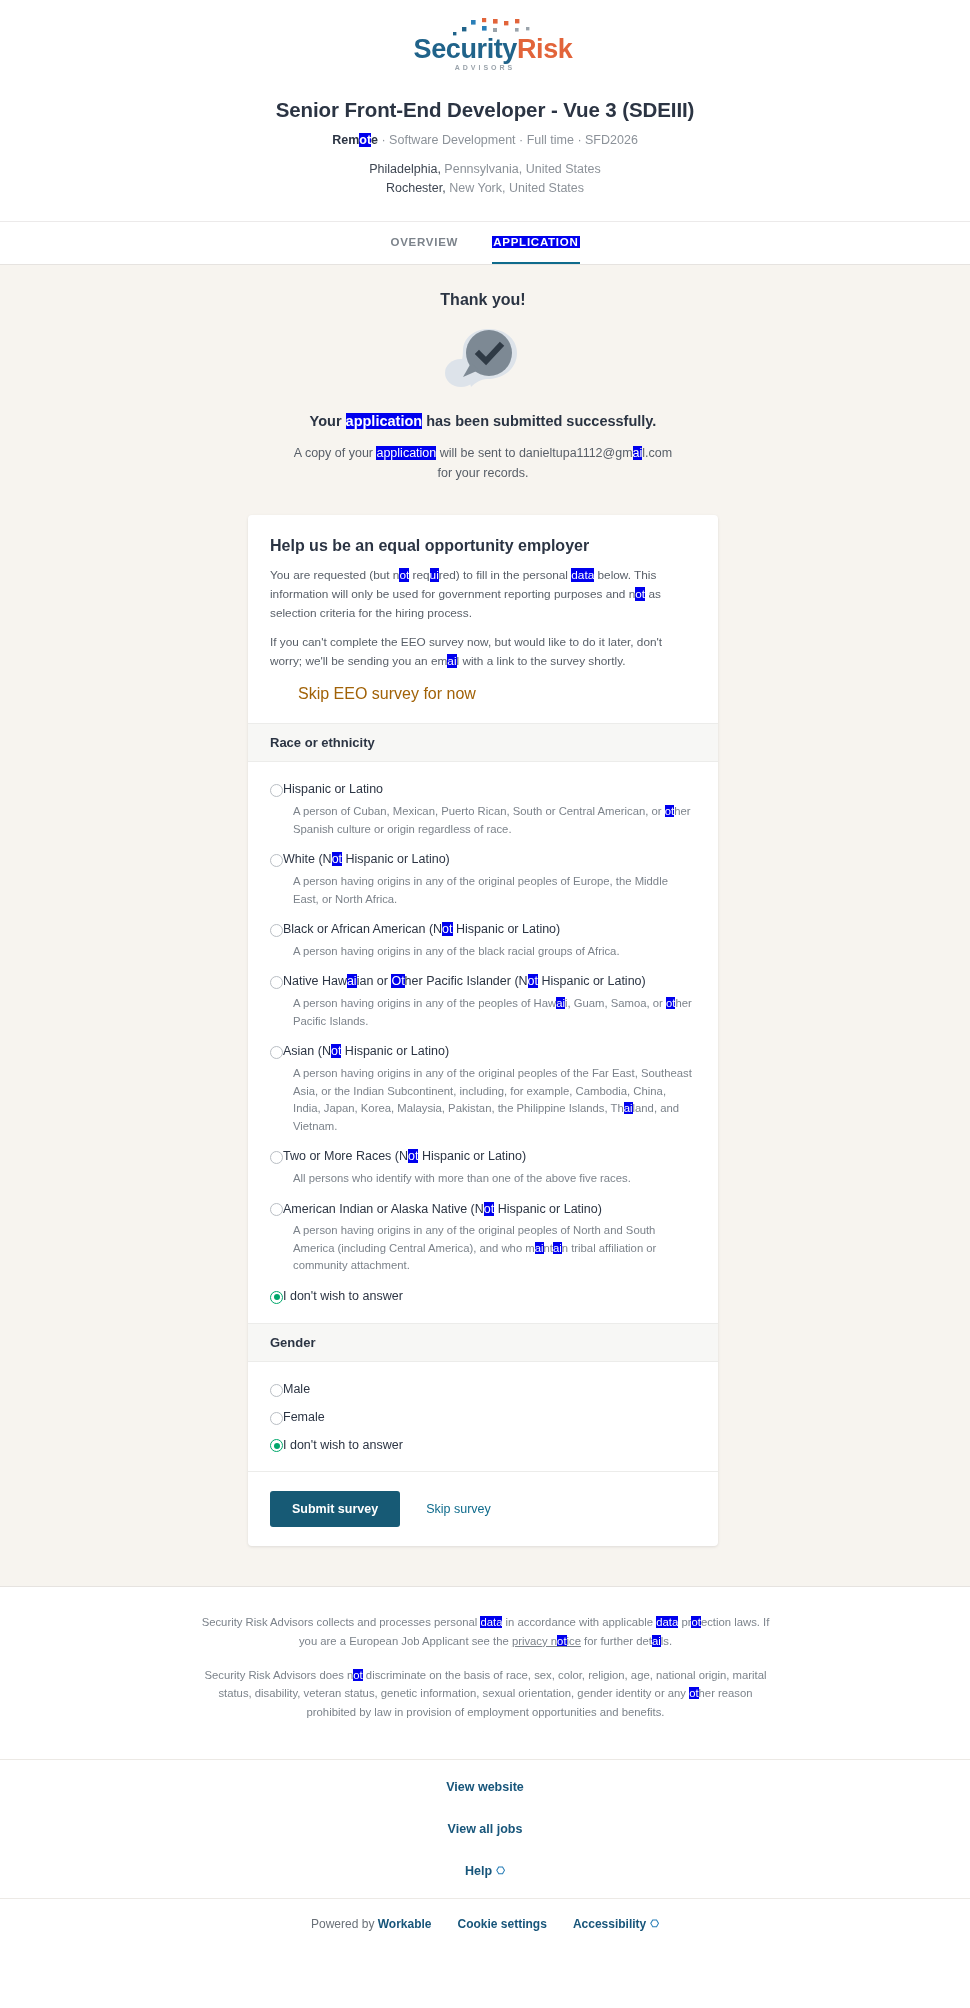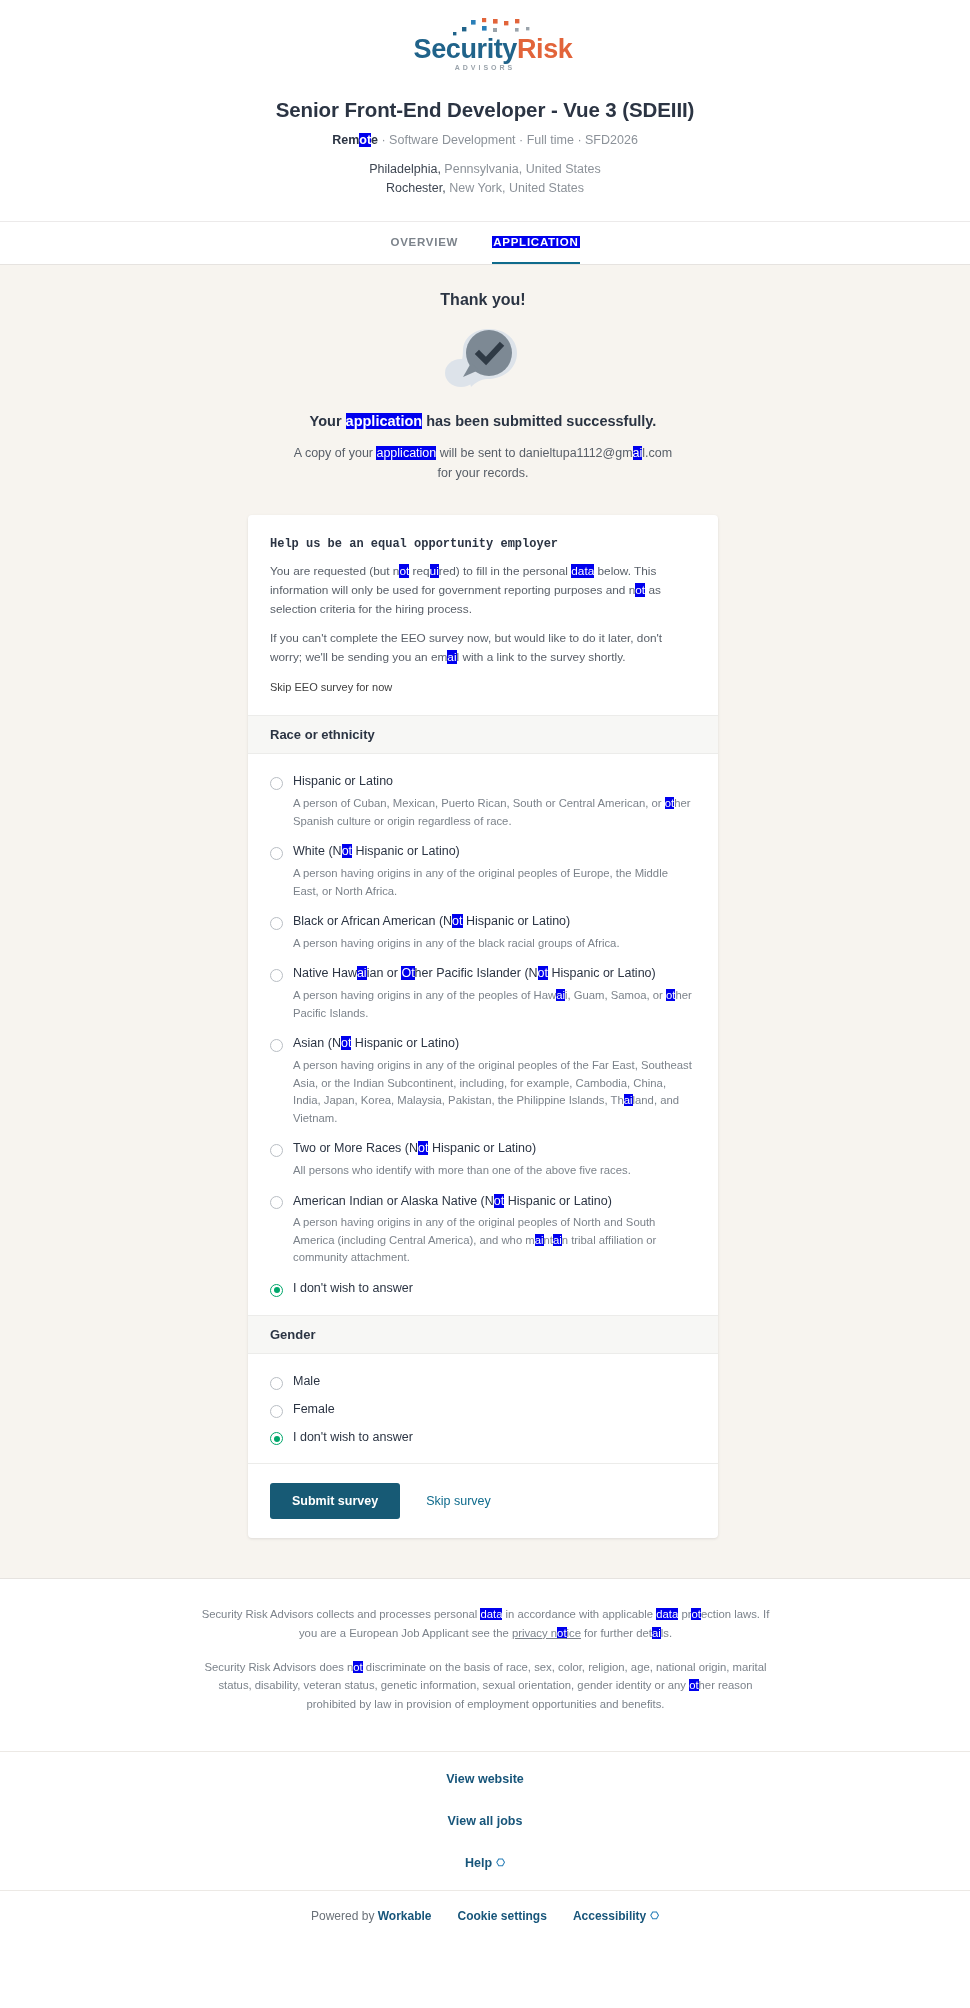--- a/index.html
+++ b/index.html
@@ -139,57 +139,56 @@
   .card {
     width: 470px;
     margin: 32px auto 0 auto;
     background: #ffffff;
     border-radius: 4px;
     box-shadow: 0 1px 3px rgba(0,0,0,0.10);
     overflow: hidden;
   }
   .card-intro { padding: 22px 22px 20px 22px; }
   .card-title {
-    font-size: 12px;
+    font-size: 16px;
     font-weight: 700;
     color: #2b3443;
     margin-bottom: 11px;
-    font-family: Liberation Mono, monospace;
   }
   .card-para {
     font-size: 11.8px;
     color: #585f68;
     line-height: 1.62;
     margin-bottom: 10px;
   }
   .skip-link {
     display: inline-block;
     margin-top: 4px;
-    font-size: 11px;
-    color: #404040;
+    font-size: 16px;
+    color: #a16207;
     text-decoration: none;
     cursor: pointer;
+    margin-left: 28px;
   }
 
   .section-head {
     background: #f7f7f5;
     border-top: 1px solid #ececea;
     border-bottom: 1px solid #ececea;
     padding: 11px 22px;
     font-size: 13px;
     font-weight: 700;
     color: #2b3443;
   }
   .section-body { padding: 14px 22px 12px 22px; }
 
   .option { margin-bottom: 4px; }
   .option-row {
     display: flex;
-    align-items: flex-end;
-    gap: 10px;
+    align-items: center;
     padding: 5px 0 2px 0;
     cursor: pointer;
   }
   .radio {
     width: 13px; height: 13px;
     border: 1px solid #b9bec4;
     border-radius: 50%;
     background: #fff;
     flex: none;
     margin-top: 2px;

